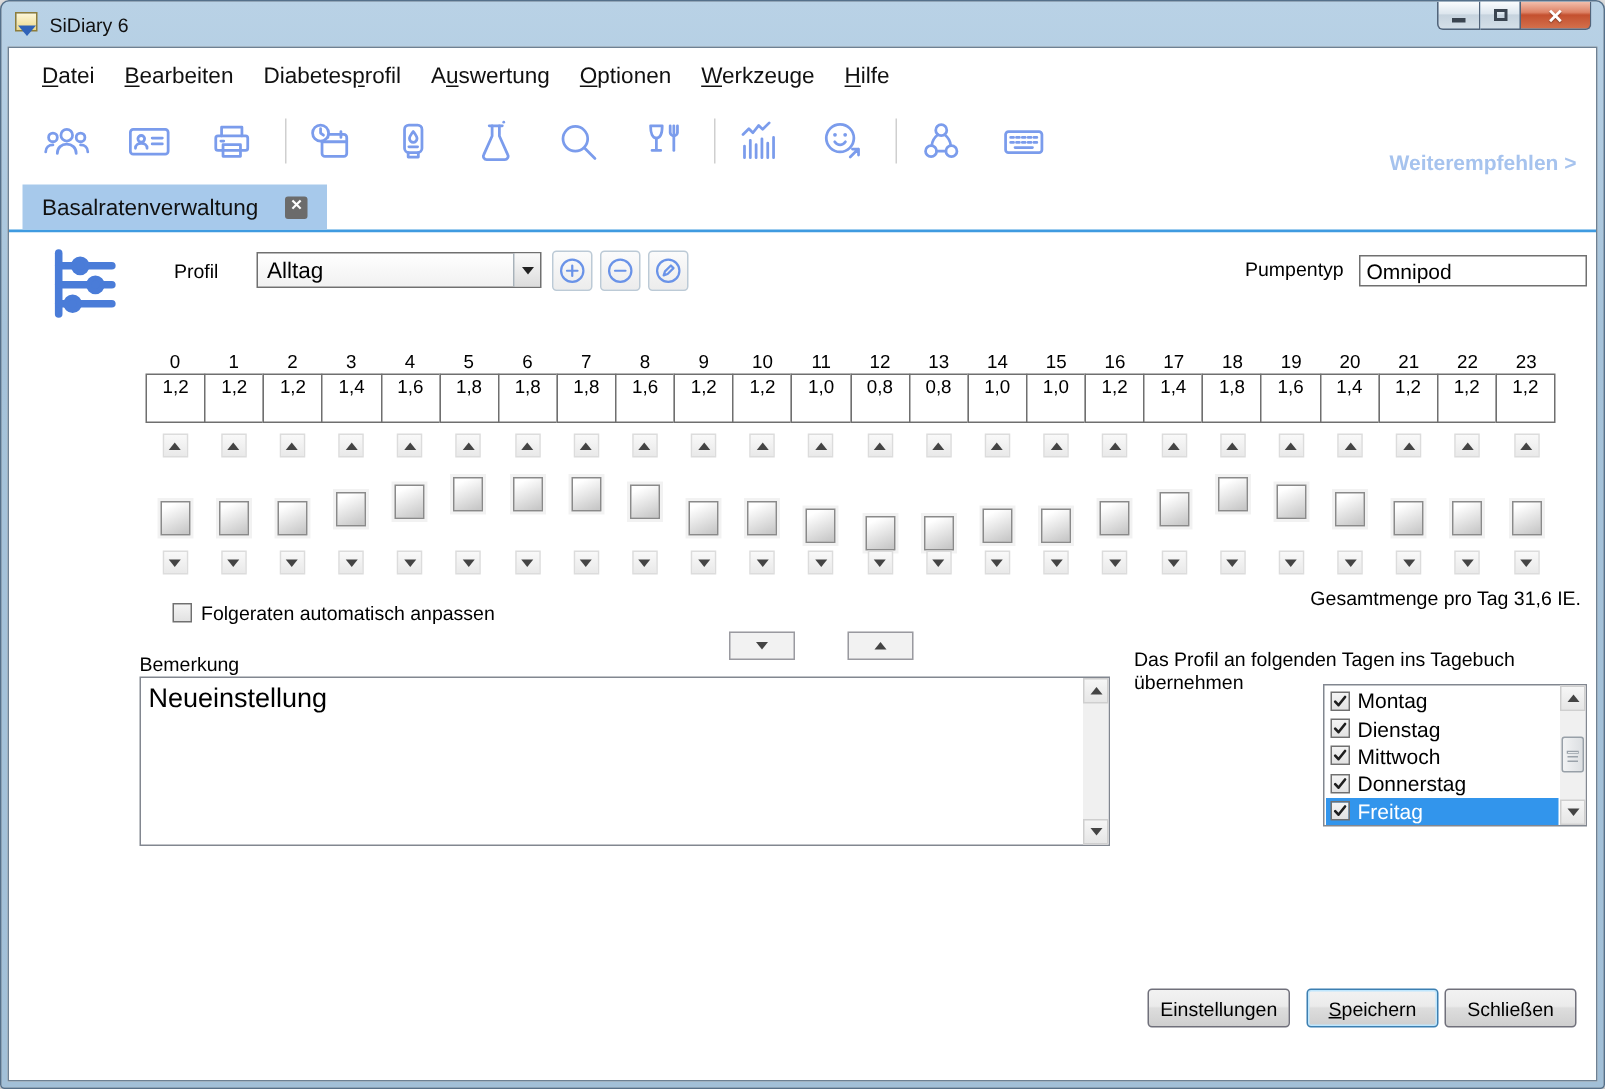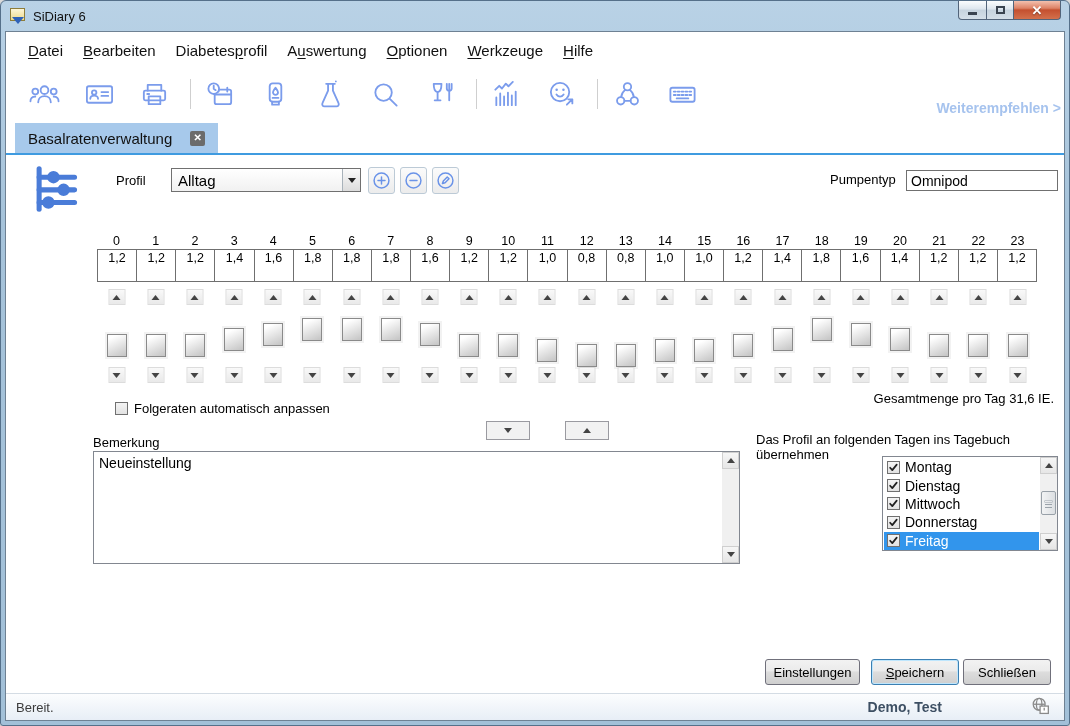--- a/index.html
+++ b/index.html
@@ -34,21 +34,21 @@
 
   .menubar { height:36px; display:flex; align-items:center; padding-left:12px; background:#fff; }
   .mi { font-size:15px; color:#111; padding:4px 10px; cursor:default; }
   .mi u { text-underline-offset:2px; }
 
   .toolbar { height:52px; display:flex; align-items:center; padding-left:23px; background:#fff; }
   .tbtn { width:31px; height:31px; margin-right:24px; display:flex; align-items:center; justify-content:center; }
   .tbtn svg { width:31px; height:31px; }
   .tbtn svg * { stroke:#7b9cec; fill:none; stroke-width:1.9; stroke-linecap:round; stroke-linejoin:round; }
   .tsep { width:1px; height:30px; background:#cfcfcf; margin:0 14px 0 -4px; }
-  .recommend { margin-left:auto; margin-right:3px; align-self:flex-end; padding-bottom:4px;
+  .recommend { margin-left:auto; margin-right:13px; align-self:flex-end; padding-bottom:4px;
     font-size:14px; font-weight:bold; color:#a6c3ee; }
 
   .tabstrip { height:35px; padding:3px 0 0 9px; border-bottom:2px solid #3f9be0; background:#fff; display:flex; }
   .tab { height:30px; background:#a7c9eb; display:flex; align-items:center; padding:0 13px; }
   .tab-label { font-size:15px; color:#111; }
   .tab-close { width:15px; height:15px; margin-left:18px; background:#6b6b6b; border-radius:2px;
     color:#fff; font-size:10px; font-weight:bold; display:flex; align-items:center; justify-content:center; line-height:1; }
 
   .content { position:relative; height:540px; background:#fff; }
 
@@ -98,21 +98,21 @@
     display:inline-flex; align-items:center; justify-content:center; flex:0 0 13px; }
   .cb svg { width:11px; height:11px; }
   .auto-row { position:absolute; left:109px; top:246px; display:flex; align-items:center; gap:6px; }
   .auto-row .lblx { font-size:13px; color:#000; }
   .total { position:absolute; right:10px; top:236px; font-size:13px; color:#000; }
 
   
   .remark-label { left:87px; top:280px; }
   .remark-box { position:absolute; left:87px; top:296px; width:647px; height:113px; border:1px solid #828790;
     background:#fff; }
-  .remark-text { position:absolute; inset:1px 18px 1px 1px; font-size:14px; padding:2px 4px; color:#000;
+  .remark-text { position:absolute; inset:1px 18px 1px 1px; font-size:18px; padding:2px 4px; color:#000;
     white-space:pre-wrap; overflow:hidden; }
   .vscroll { position:absolute; top:0; right:0; bottom:0; width:17px; background:#f0f0f0; }
   .vbtn { position:absolute; left:0; width:17px; height:17px; background:linear-gradient(#f6f6f6,#e6e6e6);
     border:1px solid #cfcfcf; display:flex; align-items:center; justify-content:center; }
   .vbtn.top { top:0; } .vbtn.bottom { bottom:0; }
   .vthumb { position:absolute; left:1px; width:15px; height:24px; top:34px; border:1px solid #98a0a8;
     border-radius:2px; background:linear-gradient(90deg,#f2f3f4,#dcdfe2); }
   .vthumb::after { content:""; position:absolute; left:3px; right:3px; top:9px; height:1px;
     box-shadow:0 0 0 .5px #9aa2aa, 0 3px 0 0 #9aa2aa, 0 6px 0 0 #9aa2aa; }
 
@@ -668,27 +668,14 @@
               <i class="tri-down"></i>
             </div>
         </div>
       </div>
 
       <button class="btn settings">Einstellungen</button>
       <button class="btn save"><u>S</u>peichern</button>
       <button class="btn closeb">Schließen</button>
     </div>
 
-    <div class="statusbar">
-      <span class="status-left">Bereit.</span>
-      <span class="status-user">Demo, Test</span>
-      <span class="status-ico">
-        <svg viewBox="0 0 24 24">
-            <circle cx="10" cy="9" r="6.5"></circle>
-            <ellipse cx="10" cy="9" rx="3" ry="6.5"></ellipse>
-            <path d="M3.8 9h12.4"></path>
-            <rect x="11" y="11" width="9" height="8" style="fill:#ffffff"></rect>
-            <path d="M15.5 12.7v3.2M15.5 17.6v.01"></path>
-          </svg>
-      </span>
-    </div>
   </div>
 </div>
 
 </body></html>

